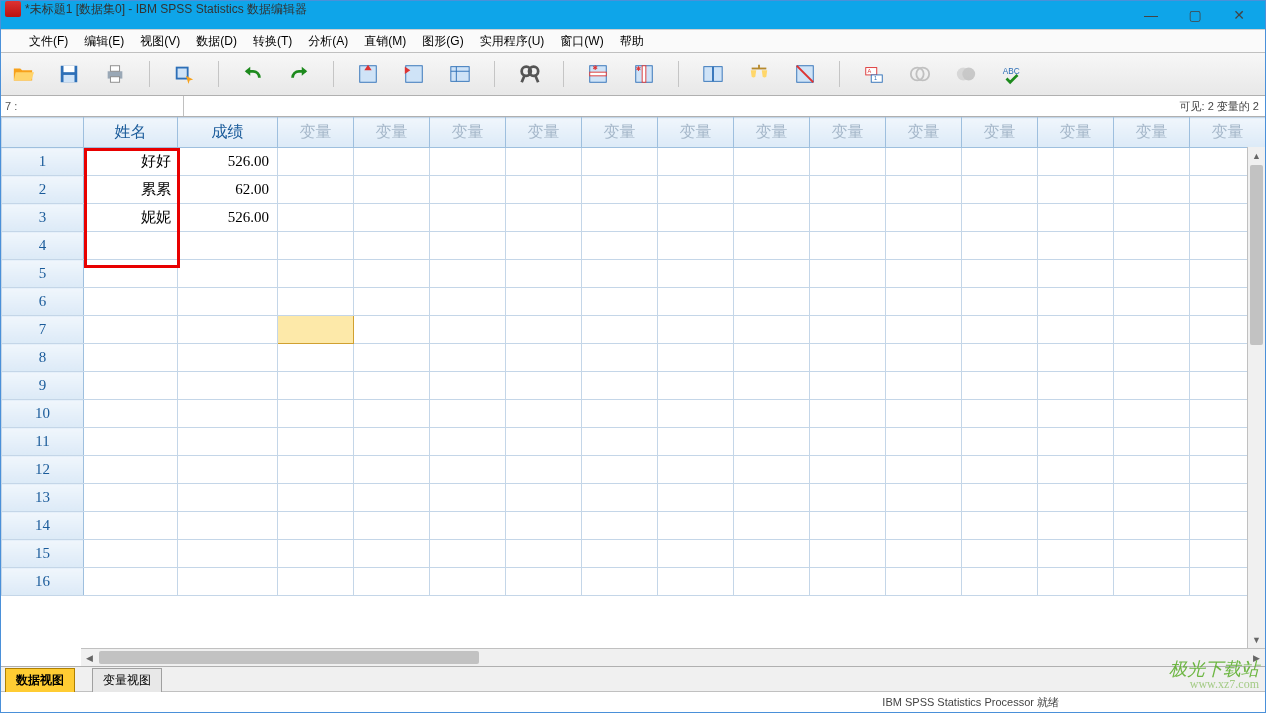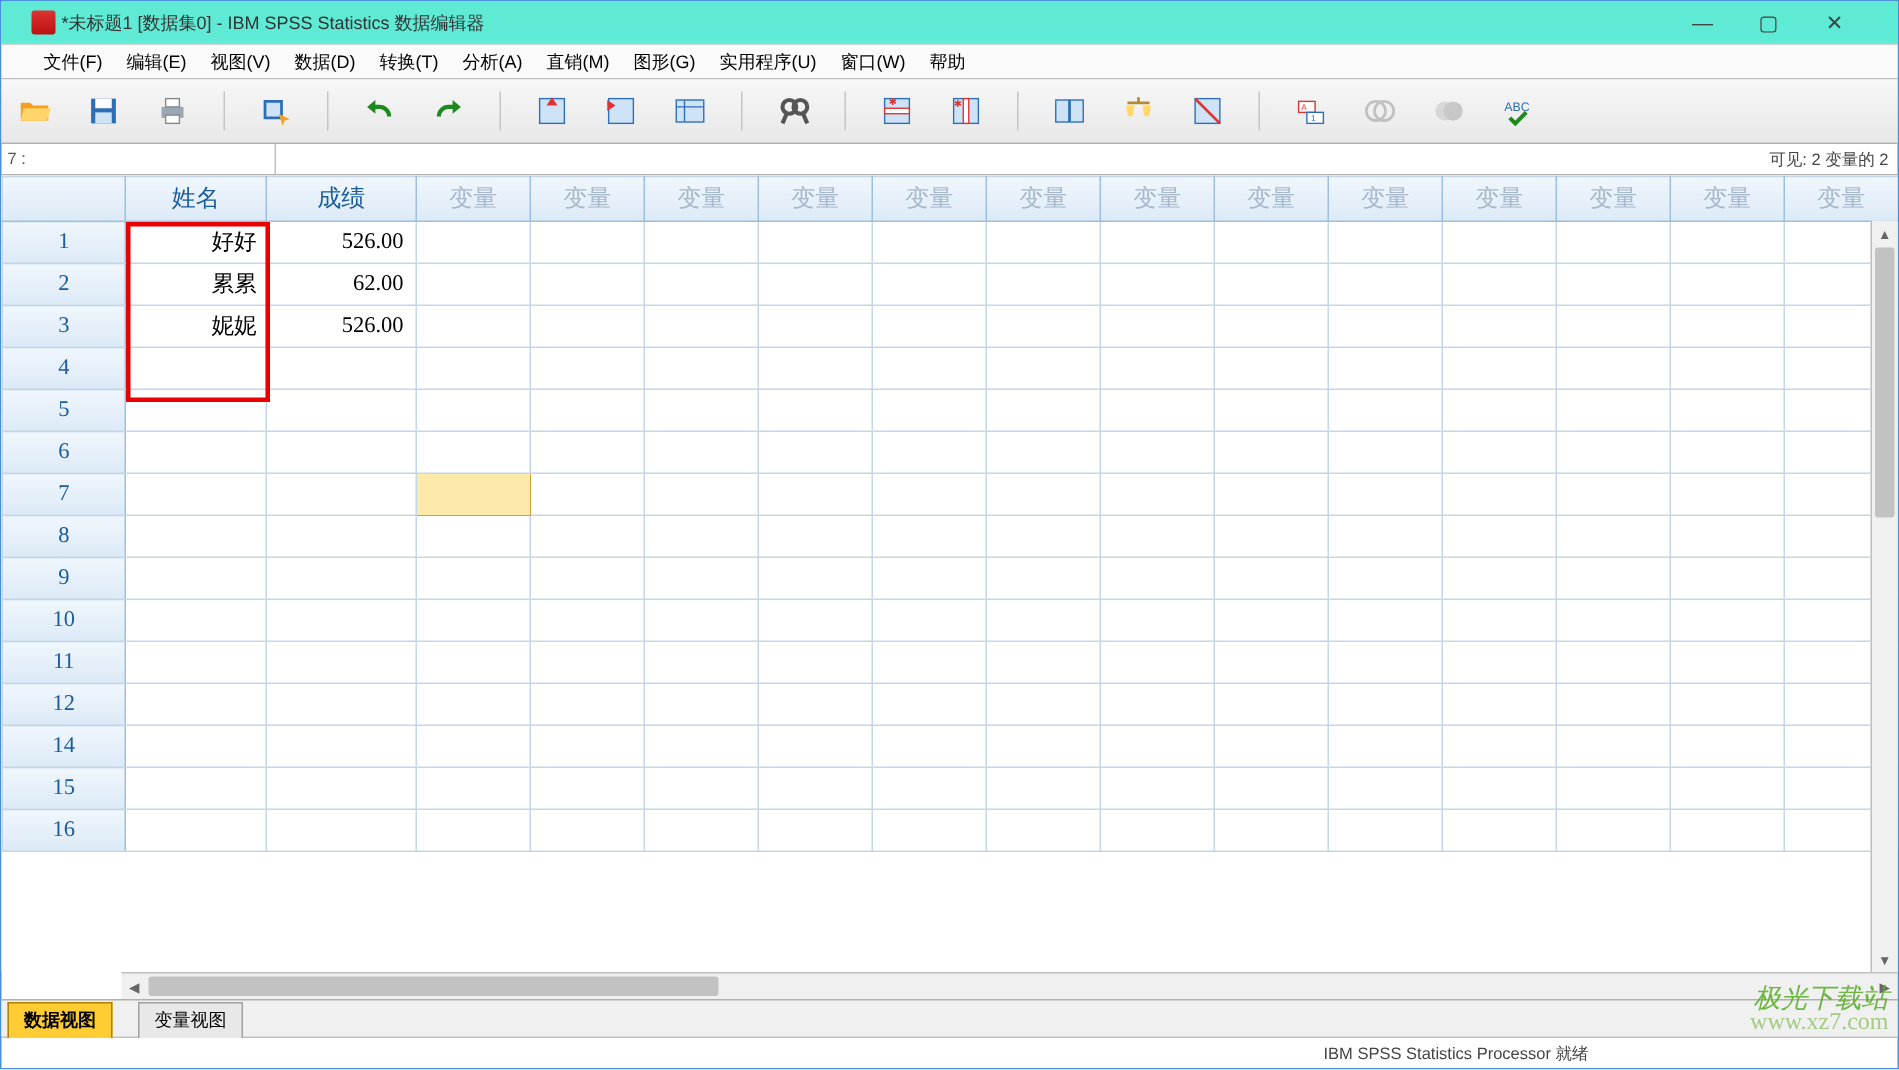--- a/index.html
+++ b/index.html
@@ -1,17 +1,17 @@
 <!DOCTYPE html>
 <html><head>
 <meta charset="utf-8">
 <style>
 html,body{margin:0;padding:0;font-family:"Microsoft YaHei",Arial,sans-serif;font-size:12px;background:#fff;color:#000;height:100%;overflow:hidden}
 .window{border:1px solid #4a90d9;width:1264px;height:711px;display:flex;flex-direction:column;background:#fff;position:relative}
-.titlebar{height:28px;background:#5eead4;display:flex;align-items:center;padding:0 20px;border-bottom:1px solid #d0d0d0}
+.titlebar{height:28px;background:#0ea5e9;display:flex;padding:0 4px;border-bottom:1px solid #d0d0d0}
 .titlebar .app-icon{width:16px;height:16px;margin-right:4px;background:linear-gradient(#d33,#b11);border-radius:2px;position:relative}
 .titlebar .title{flex:1;font-size:12px;color:#333}
 .win-controls{display:flex;gap:0}
 .win-controls div{width:44px;height:28px;display:flex;align-items:center;justify-content:center;font-family:Arial;font-size:14px;color:#444}
 .menubar{height:22px;background:#fafafa;display:flex;align-items:center;padding:0 20px;border-bottom:1px solid #c0c0c0;font-size:12px}
 .menubar span{padding:2px 8px;cursor:default}
 .toolbar{height:38px;background:linear-gradient(#f7f7f7,#e8e8e8);border-bottom:1px solid #b0b0b0;display:flex;align-items:center;padding:2px 6px;gap:14px}
 .tool-btn{width:30px;height:30px;display:flex;align-items:center;justify-content:center;border:1px solid transparent;border-radius:3px;cursor:pointer}
 .tool-btn.disabled{opacity:0.45;cursor:default}
 .sep{width:1px;height:26px;background:#c5c5c5;margin:0 4px}
@@ -40,21 +40,21 @@
 .scrollbar-v .thumb{position:absolute;top:18px;left:2px;width:13px;height:180px;background:#c2c2c2;border-radius:2px}
 .scrollbar-v .arrow-u,.scrollbar-v .arrow-d{position:absolute;left:0;width:17px;height:17px;display:flex;align-items:center;justify-content:center;font-size:9px;color:#666}
 .scrollbar-v .arrow-u{top:0}
 .scrollbar-v .arrow-d{bottom:0}
 .view-tabs{height:24px;background:#f0f0f0;border-top:1px solid #b0b0b0;display:flex;align-items:flex-end;padding-left:4px;font-size:12px}
 .view-tab{padding:3px 10px;border:1px solid #a0a0a0;border-bottom:none;margin-right:17px;background:#e8e8e8;cursor:pointer;position:relative;top:1px}
 .view-tab.active{background:#ffcc33;border-color:#b08000;font-weight:bold}
 .statusbar{height:20px;border-top:1px solid #c0c0c0;display:flex;align-items:center;font-size:11px;padding:0 6px;color:#444;justify-content:flex-start}
 .statusbar .left{flex:1}
 .watermark{position:absolute;right:6px;bottom:22px;font-size:18px;font-style:italic;color:#5fb030;opacity:0.9;pointer-events:none;font-family:"KaiTi",serif;text-align:right;line-height:1}
-.watermark small{display:block;font-size:16px;color:#9cc77a;font-style:normal}
+.watermark small{display:block;font-size:12px;color:#9cc77a;font-style:normal}
 
 .tool-btn svg{width:22px;height:22px}
 </style>
 </head>
 <body>
 
 <div class="window">
 
   <div class="titlebar">
     <div class="app-icon"></div>
@@ -474,20 +474,38 @@
             <td></td>
             <td></td>
             <td></td>
             <td></td>
             <td></td>
             <td></td>
             <td></td>
             <td></td>
           </tr>
           <tr>
+            <th class="rowhdr">13</th>
+            <td class="name-col"></td>
+            <td class="num-col"></td>
+            <td></td>
+            <td></td>
+            <td></td>
+            <td></td>
+            <td></td>
+            <td></td>
+            <td></td>
+            <td></td>
+            <td></td>
+            <td></td>
+            <td></td>
+            <td></td>
+            <td></td>
+          </tr>
+          <tr>
             <th class="rowhdr">14</th>
             <td class="name-col"></td>
             <td class="num-col"></td>
             <td></td>
             <td></td>
             <td></td>
             <td></td>
             <td></td>
             <td></td>
             <td></td>

